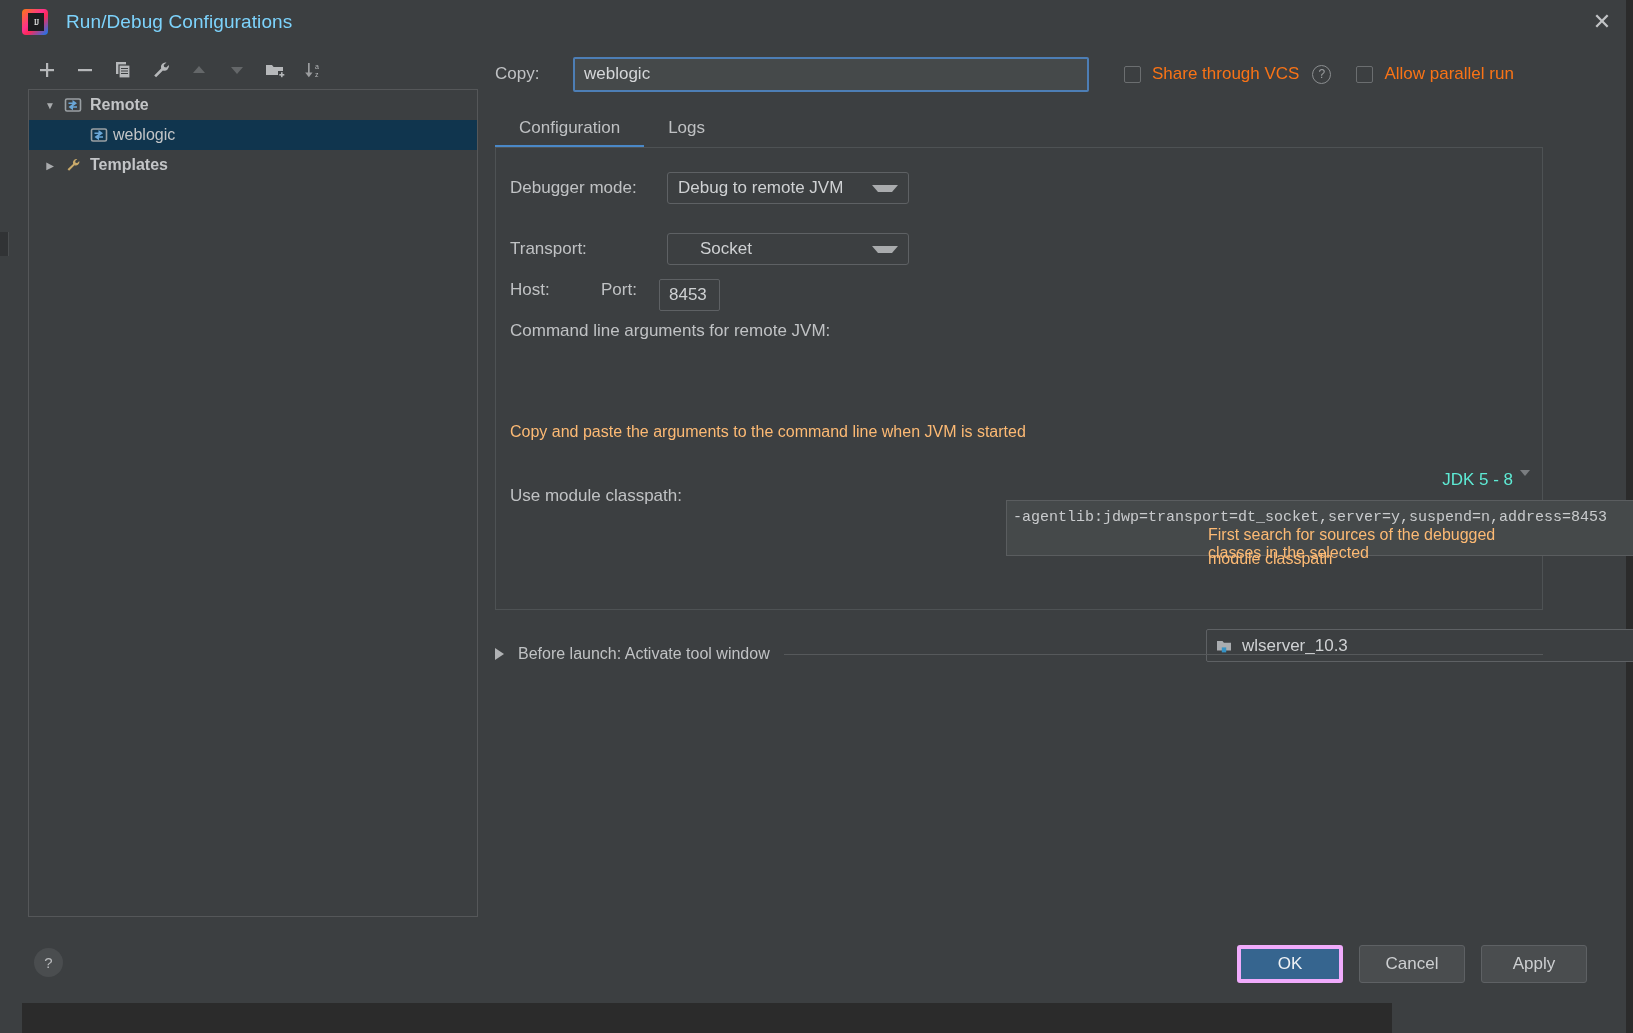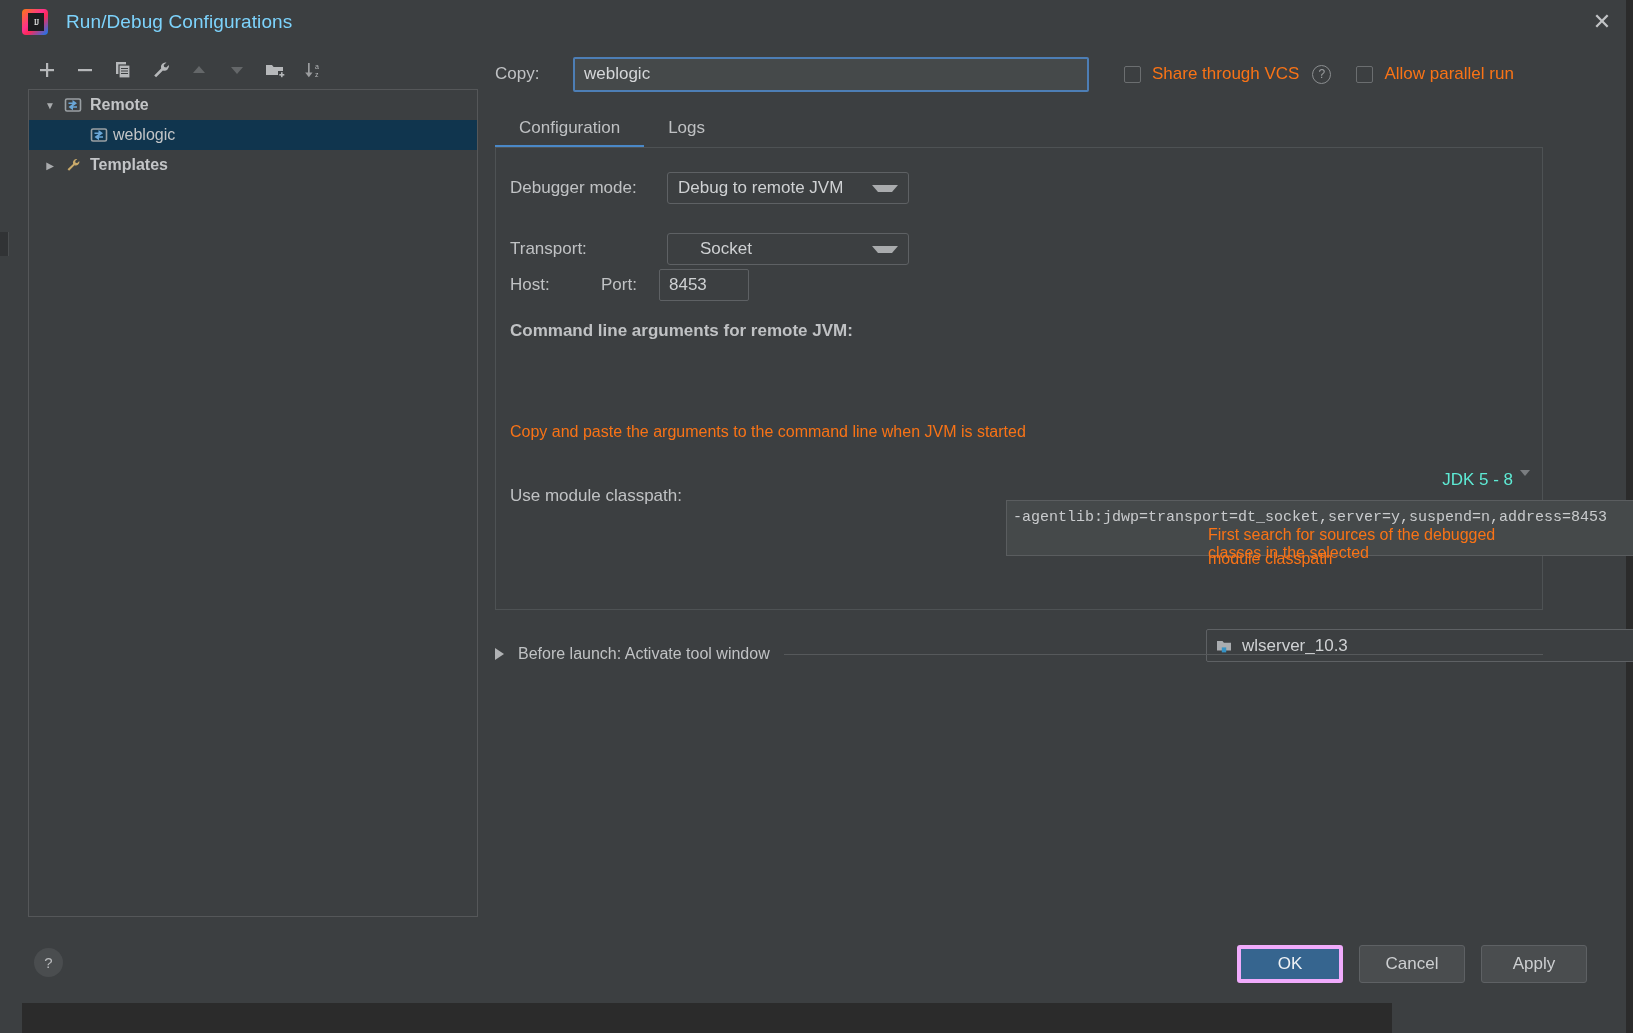--- a/index.html
+++ b/index.html
@@ -160,21 +160,21 @@
   }
 
   .argbox {
     position: absolute; left: 510px; top: 352px; width: 1018px; height: 56px;
     background: #45494a; border: 1px solid #5a5d5f;
     color: #c9cbcd; font-size: 15px; padding: 8px 6px;
     font-family: "Liberation Mono", monospace;
     white-space: nowrap; overflow: hidden;
   }
   .hint {
-    position: absolute; font-size: 16px; color: #f97316;
+    position: absolute; font-size: 16px; color: #fdba74;
   }
   .jdklink {
     position: absolute; right: 12px; top: 322px;
     font-size: 17px; color: #5eead4; cursor: pointer;
     display: flex; gap: 7px;
   }
   .jdklink .chev {
     width: 0; height: 0; border-left: 5px solid transparent;
     border-right: 5px solid transparent; border-top: 6px solid #7a7d80;
   }
@@ -373,24 +373,24 @@
       <span class="flabel" style="width:157px;">Transport:</span>
       <span class="combo" style="width:242px;padding-left:32px;">
         <span>Socket</span>
         <span class="caret"></span>
       </span>
     </div>
 
     <div class="frow" style="left:14px; top:121px;">
       <span class="flabel" style="width:57px;">Host:</span>
       <span class="flabel" style="width:58px; margin-left:34px;">Port:</span>
-      <input class="tinput" style="width: 90px;" type="text" value="8453">
-    </div>
-
-    <div class="frow" style="left:14px; top:173px;font-weight:bold;">
+      <input class="tinput" style="width: 61px; margin-top: 10px;" type="text" value="8453">
+    </div>
+
+    <div class="frow" style="left:14px; top:173px;">
       <span class="flabel">Command line arguments for remote JVM:</span>
     </div>
     <div class="jdklink">
       <span>JDK 5 - 8</span>
       <span class="chev"></span>
     </div>
     <div class="argbox">-agentlib:jdwp=transport=dt_socket,server=y,suspend=n,address=8453</div>
     <div class="hint" style="left:14px; top:275px;">Copy and paste the arguments to the command line when JVM is started</div>
 
     <div class="frow" style="left:14px; top:338px;">

